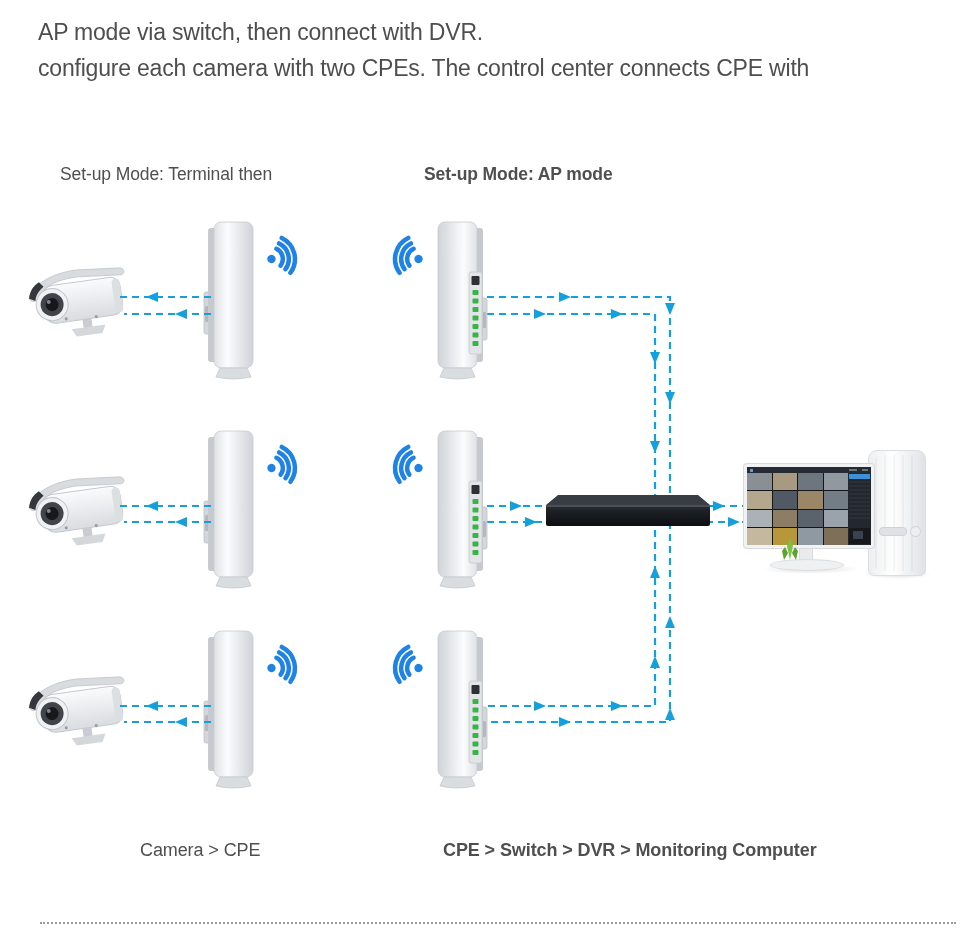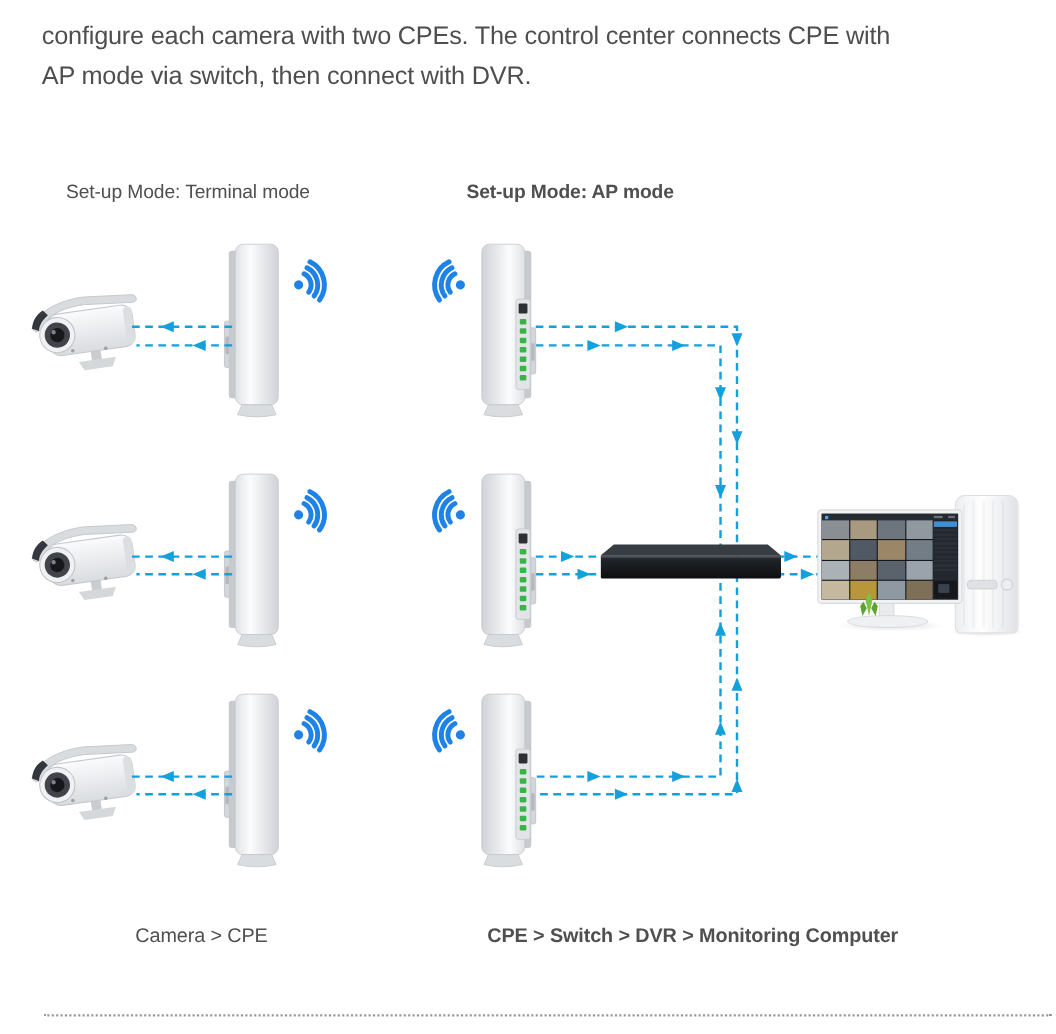--- a/index.html
+++ b/index.html
@@ -151,25 +151,25 @@
 
     <symbol id="sym-switch" viewBox="0 0 164 34">
       <polygon points="12,1 152,1 164,11 0,11" fill="#383c43"></polygon>
       <rect x="0" y="11" width="164" height="21" rx="2" fill="url(#swf)"></rect>
       <rect x="0" y="11" width="164" height="2" fill="#4b5058"></rect>
     </symbol>
   </defs>
 </svg>
 
 <div id="header" class="abs">
+  <div>AP mode via switch, then connect with DVR.</div>
   <div>configure each camera with two CPEs. The control center connects CPE with</div>
-  <div>AP mode via switch, then connect with DVR.</div>
 </div>
 
-<div class="abs mode-label" style="left:60px;top:164px;">Set-up Mode: Terminal mode</div>
+<div class="abs mode-label" style="left:60px;top:164px;">Set-up Mode: Terminal then</div>
 <div class="abs mode-label" style="left:424px;top:164px;font-weight:bold;">Set-up Mode: AP mode</div>
 
 <svg class="abs lines-svg" width="960" height="940">
   <path class="dash" d="M487,297 H670 V722 H487"></path>
   <path class="dash" d="M487,314 H655 V706 H487"></path>
   <path class="dash" d="M487,506 H548"></path>
   <path class="dash" d="M487,522 H548"></path>
   <path class="dash" d="M706,506 H747"></path>
   <path class="dash" d="M706,522 H747"></path>
 
@@ -303,16 +303,16 @@
         </span>
     </div>
   </div>
 </div>
 <svg class="abs cactus" width="18" height="24">
   <path d="M9,24 L6,10 L9,2 L12,10 Z" fill="#7cc242"></path>
   <path d="M3,24 L1,15 L4,11 L7,17 Z" fill="#5da32f"></path>
   <path d="M15,24 L17,15 L14,11 L11,17 Z" fill="#5da32f"></path>
 </svg>
 
-<div class="abs caption" style="left:123px;top:840px;">Camera &gt; CPE</div>
+<div class="abs caption" style="left:140px;top:840px;">Camera &gt; CPE</div>
 <div class="abs caption" style="left:443px;top:840px;font-weight:bold;">CPE &gt; Switch &gt; DVR &gt; Monitoring Computer</div>
 
 <div class="abs divider"></div>
 
 </body></html>

